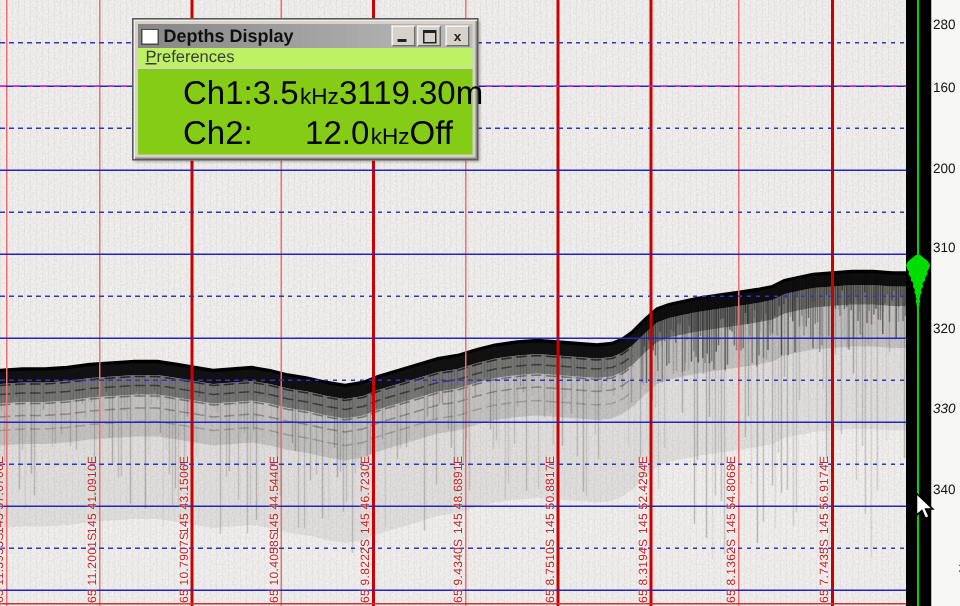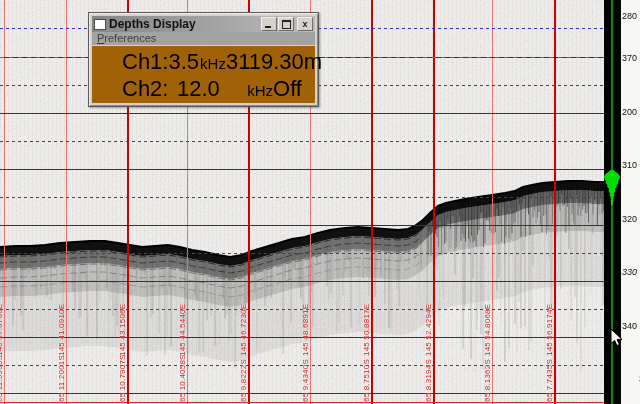--- a/index.html
+++ b/index.html
@@ -31,30 +31,30 @@
       background:linear-gradient(90deg,#868686,#bcbcbc);display:flex;align-items:center;}
   #title-icon{width:10px;height:9px;background:#fff;border:1px solid #4a4a4a;margin:0 3px 0 2px;}
   #title-text{font-size:12px;font-weight:bold;color:#101010;flex:1;line-height:16px;}
   .tbtn{width:14px;height:12px;background:#d6d2cb;margin-left:1px;
       border:1px solid;border-color:#f4f2ee #6f6c66 #6f6c66 #f4f2ee;
       display:flex;align-items:center;justify-content:center;position:relative;}
   .tbtn.close{margin-left:3px;margin-right:2px;}
   .glyph-min{position:absolute;left:3px;bottom:2px;width:6px;height:2px;background:#222;}
   .glyph-max{width:7px;height:6px;border:1px solid #222;border-top-width:2px;}
   .glyph-close{font:bold 9px "Liberation Sans",sans-serif;color:#222;line-height:9px;}
-  #menubar{position:absolute;left:3px;top:19px;right:3px;height:13px;background:#a3a3a3;
+  #menubar{position:absolute;left:3px;top:19px;right:3px;height:13px;background:#bef264;
       font-size:11px;color:#3c3c3c;}
   #menu-pref{padding:0 5px;display:inline-block;}
   #menu-pref u{text-decoration:underline;}
-  #win-body{position:absolute;left:3px;top:33px;right:3px;bottom:3px;background:#a16207;
+  #win-body{position:absolute;left:3px;top:33px;right:3px;bottom:3px;background:#84cc16;
       padding-top:3px;}
   .ch-row{display:flex;align-items:baseline;height:27px;padding:0 13px 0 30px;
       font-size:22px;color:#000;}
   .ch-label{width:58px;}
-  .ch-freq{width:73px;text-align:left;}
+  .ch-freq{width:73px;text-align:right;}
   .ch-unit{font-size:15px;width:27px;padding-left:1px;}
   .ch-val{flex:1;text-align:right;}
   
   #cursor{position:absolute;z-index:40;}
 </style>
 </head>
 <body>
 
 <div id="screen">
 
@@ -554,21 +554,21 @@
 
   <div id="ascan-bar">
     <svg id="ascan-svg" width="17" height="404">
         <line x1="8" y1="0" x2="8" y2="404" stroke="#00dd00" stroke-width="1.3"></line>
         <polygon points="6.5,170.0 5.0,171.4 3.0,172.8 1.5,174.2 0.5,175.6 0.0,177.0 0.5,178.4 1.0,179.8 2.0,181.2 1.5,182.6 2.5,184.0 3.5,185.4 3.0,186.8 4.5,188.2 5.0,189.6 4.5,191.0 5.5,192.4 6.0,193.8 5.5,195.2 6.5,196.6 6.5,198.0 7.0,199.4 6.5,200.8 7.0,202.2 7.0,203.6 7.5,205.0 8.5,205.0 9.0,203.6 9.0,202.2 9.5,200.8 9.0,199.4 9.5,198.0 9.5,196.6 10.5,195.2 10.0,193.8 10.5,192.4 11.5,191.0 11.0,189.6 11.5,188.2 13.0,186.8 12.5,185.4 13.5,184.0 14.5,182.6 14.0,181.2 15.0,179.8 15.5,178.4 16.0,177.0 15.5,175.6 14.5,174.2 13.0,172.8 11.0,171.4 9.5,170.0" fill="#00dd00"></polygon>
       </svg>
   </div>
 
   <div id="scale-strip">
       <div class="dlab" style="top: 0px; margin-top: 11px;">280</div>
-      <div class="dlab" style="top: 53px;">370</div>
+      <div class="dlab" style="top: 53px;">160</div>
       <div class="dlab" style="top: 107px;">200</div>
       <div class="dlab" style="top: 160px;">310</div>
       <div class="dlab" style="top: 214px;">320</div>
       <div class="dlab" style="top: 267px; font-style: italic;">330</div>
       <div class="dlab" style="top: 321px;">340</div>
       <div class="dlab" style="top: 374px; padding-left: 17px;">350</div>
     </div>
 
   <div id="depths-window">
     <div id="titlebar">

